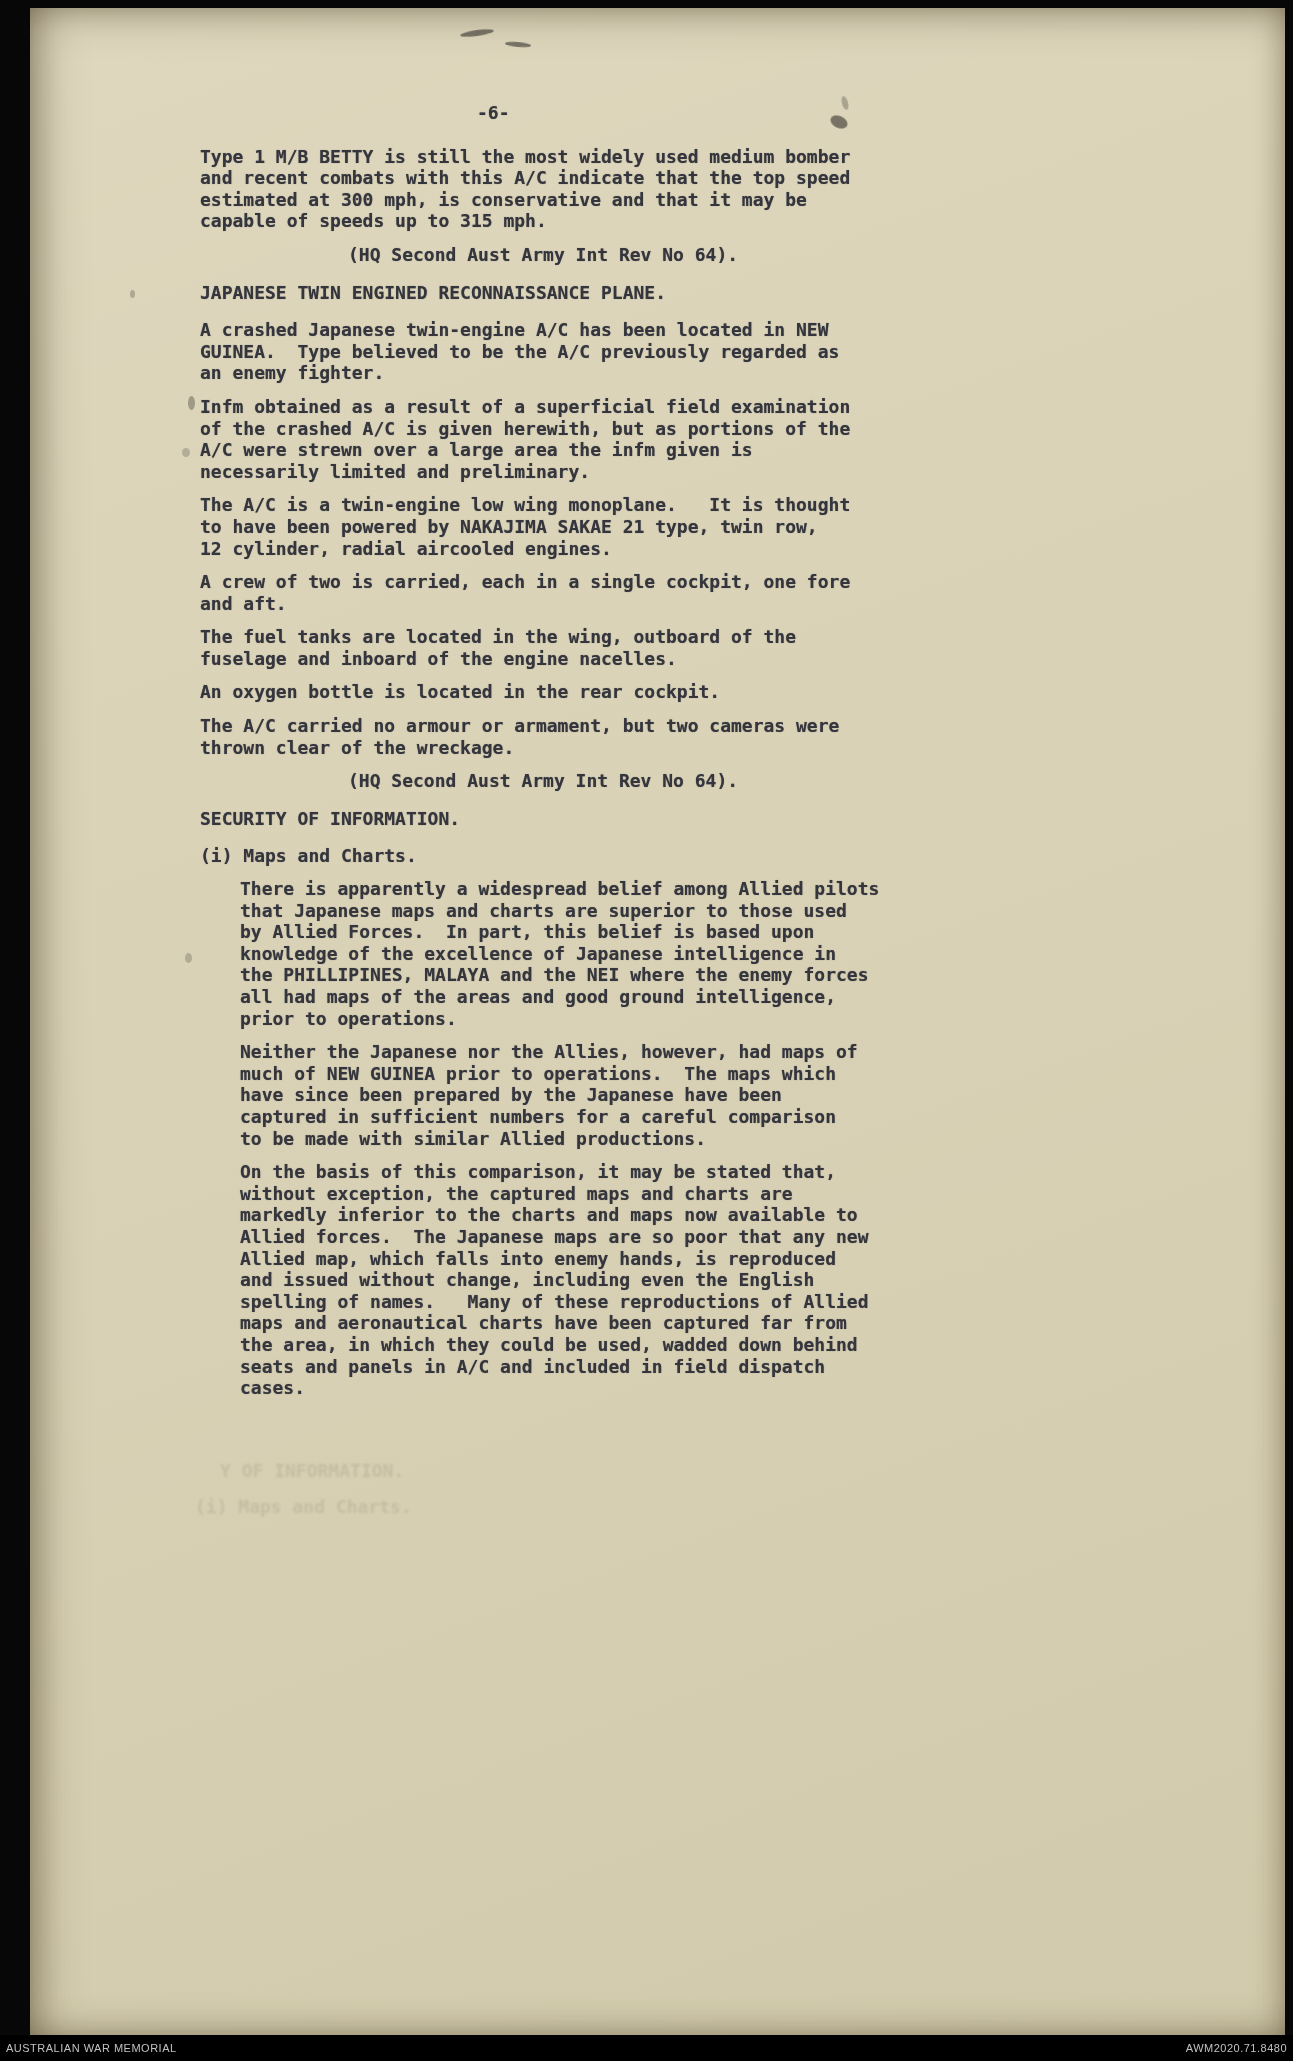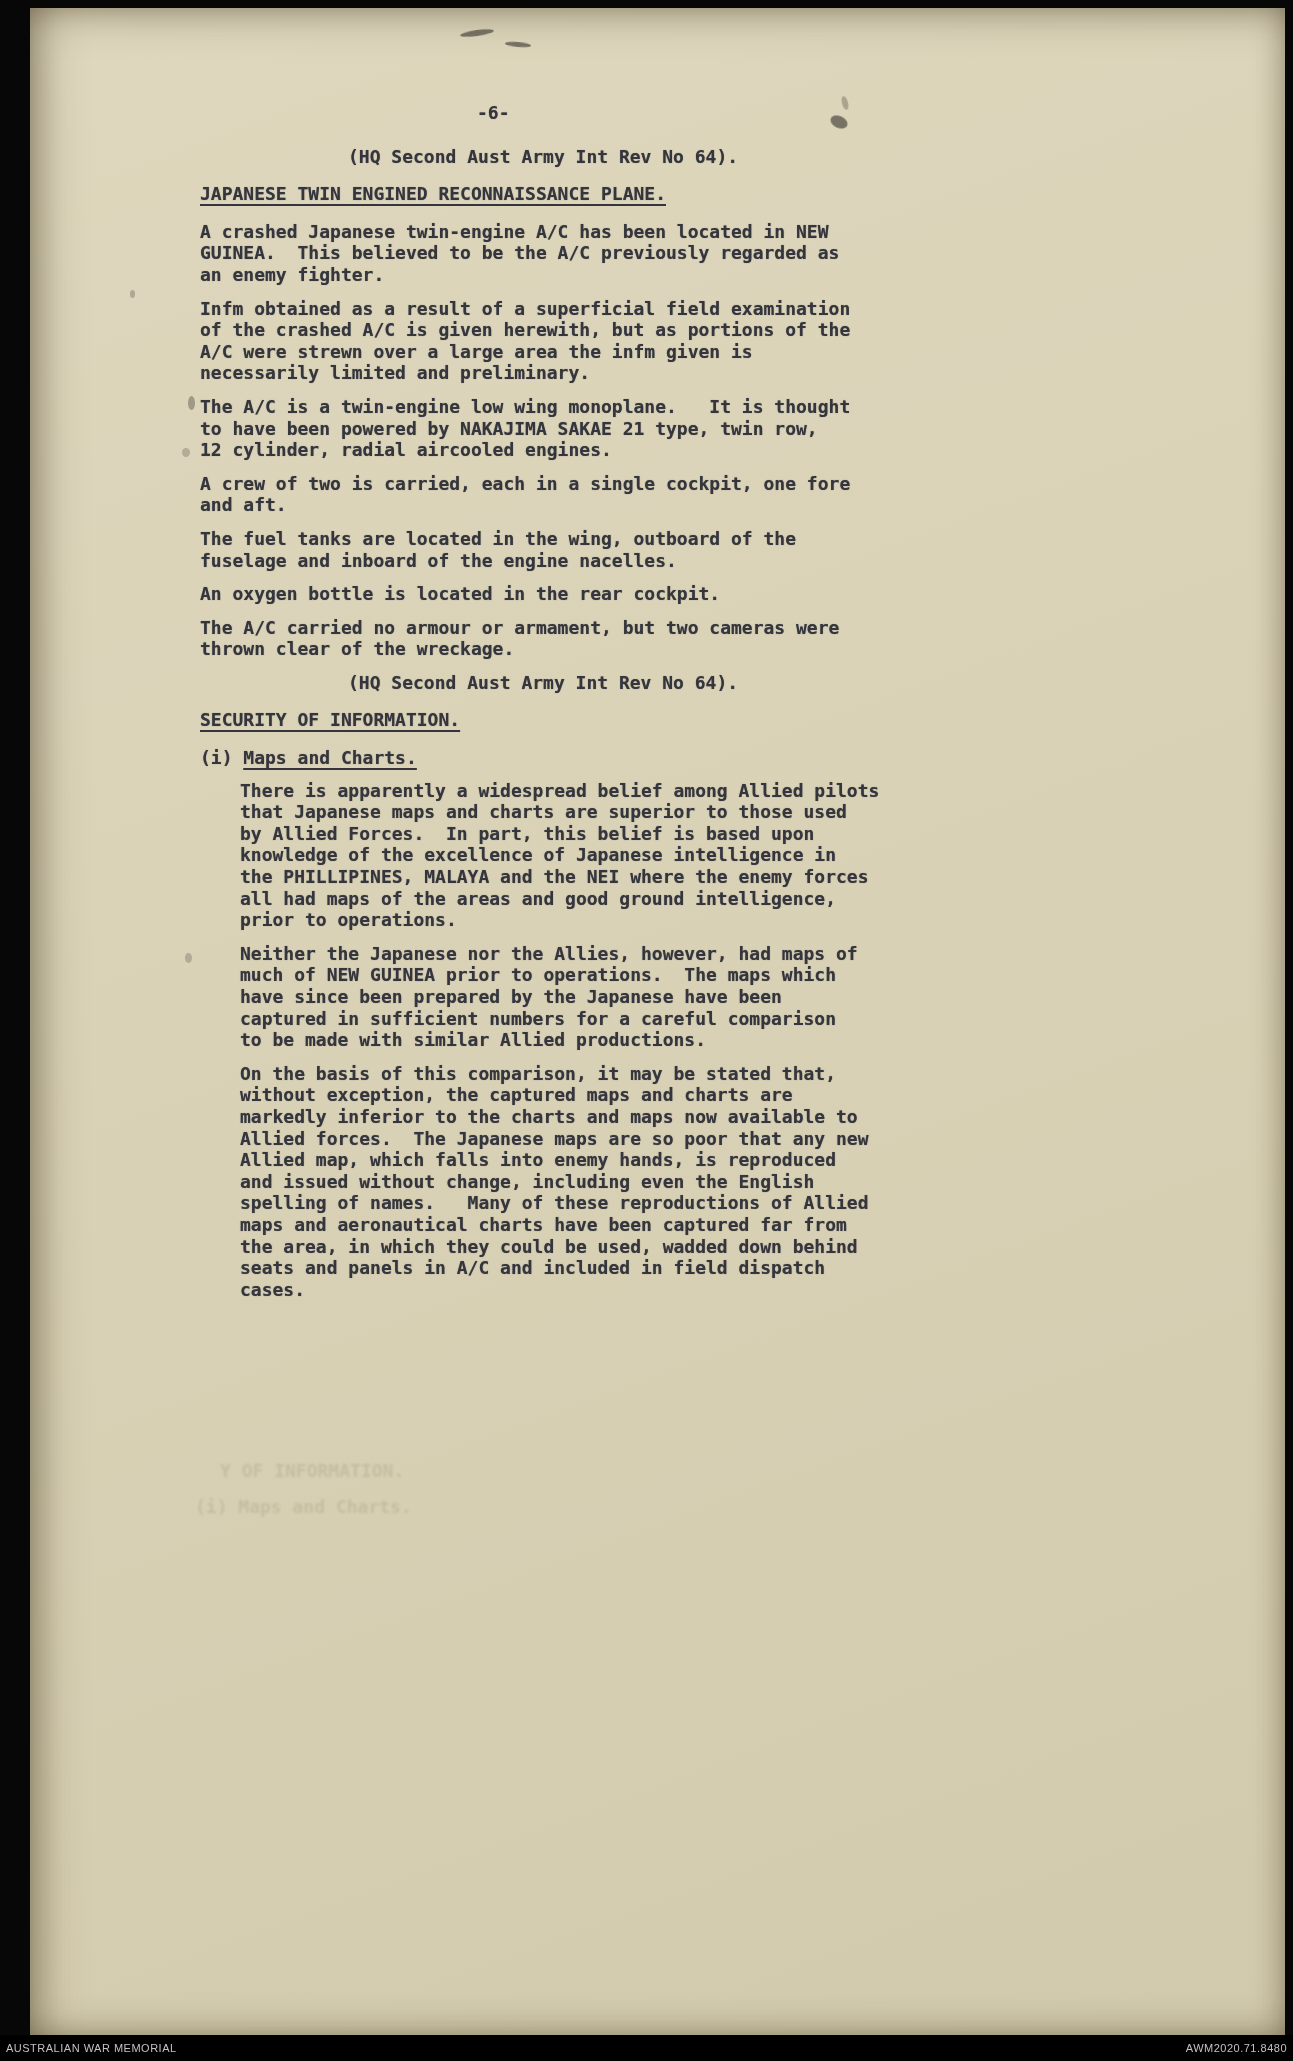--- a/index.html
+++ b/index.html
@@ -31,21 +31,21 @@
   }
   .blk { white-space:pre; margin:0 0 12px 170px; }
   .b-page-number { margin-left:447px; margin-bottom:22px; }
   .b-para   { margin-left:170px; }
   .b-para2  { margin-left:210px; }
   .b-citation { margin-left:318px; margin-bottom:16px; }
   .b-heading, .b-subheading { margin-left:170px; margin-bottom:16px; }
   .b-section { margin-left:105px; margin-bottom:16px; }
   .b-section .num { display:inline-block; width:65px; }
   .b-list-heading { margin-left:170px; margin-bottom:11px; }
-  .u { text-decoration:underline; text-underline-offset:4px; text-decoration-thickness:2px; }
+  .u { text-underline-offset:4px; text-decoration-thickness:2px; }
   .ghost {
     position:absolute;
     color:#857e66;
     opacity:.22;
     filter:blur(1px);
     font-size:18px;
     font-weight:bold;
     white-space:pre;
   }
   .speck {
@@ -66,24 +66,28 @@
   }
 </style>
 </head>
 <body>
 
 <div class="paper">
 
   <div class="content">
     <div class="blk b-page-number">-6-</div>
     <div id="doc-blocks">
+        <div class="blk b-para">Type 1 M/B BETTY is still the most widely used medium bomber
+and recent combats with this A/C indicate that the top speed
+estimated at 300 mph, is conservative and that it may be
+capable of speeds up to 315 mph.</div>
         <div class="blk b-citation">(HQ Second Aust Army Int Rev No 64).</div>
         <div class="blk b-heading"><span class="u">JAPANESE TWIN ENGINED RECONNAISSANCE PLANE.</span></div>
         <div class="blk b-para">A crashed Japanese twin-engine A/C has been located in NEW
-GUINEA.  This believed to be the A/C previously regarded as
+GUINEA.  Type believed to be the A/C previously regarded as
 an enemy fighter.</div>
         <div class="blk b-para">Infm obtained as a result of a superficial field examination
 of the crashed A/C is given herewith, but as portions of the
 A/C were strewn over a large area the infm given is
 necessarily limited and preliminary.</div>
         <div class="blk b-para">The A/C is a twin-engine low wing monoplane.   It is thought
 to have been powered by NAKAJIMA SAKAE 21 type, twin row,
 12 cylinder, radial aircooled engines.</div>
         <div class="blk b-para">A crew of two is carried, each in a single cockpit, one fore
 and aft.</div>

